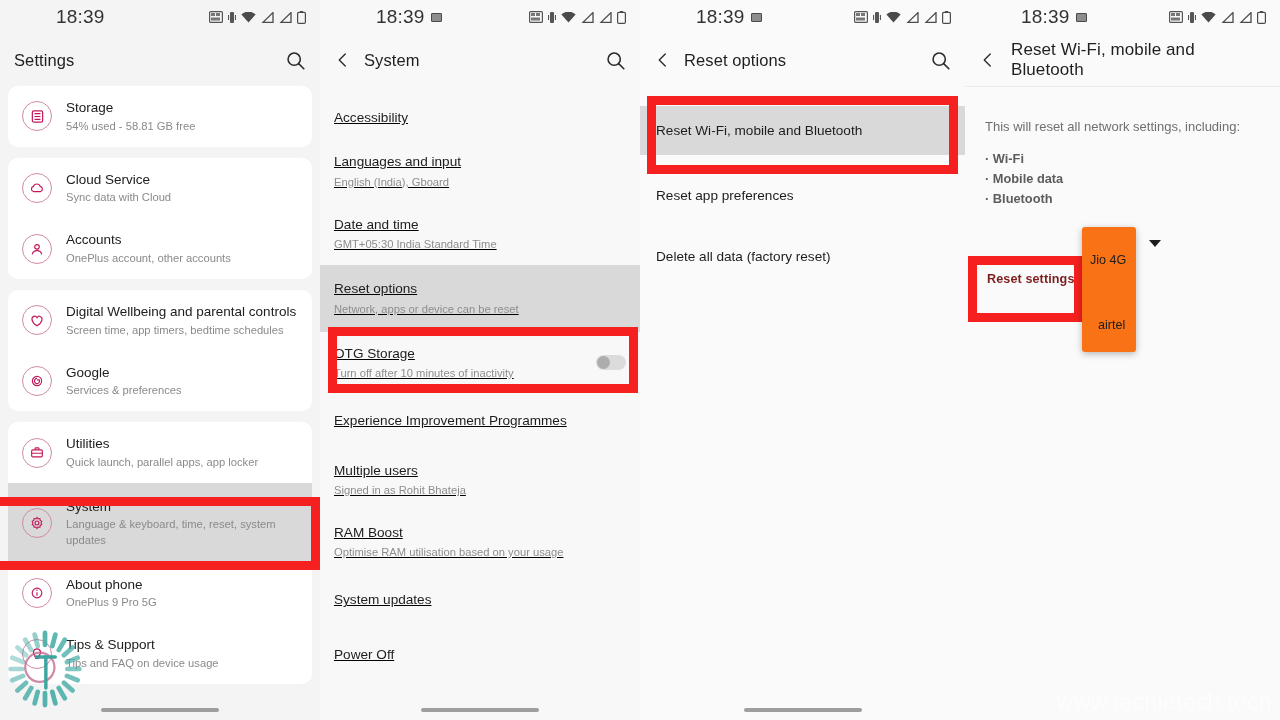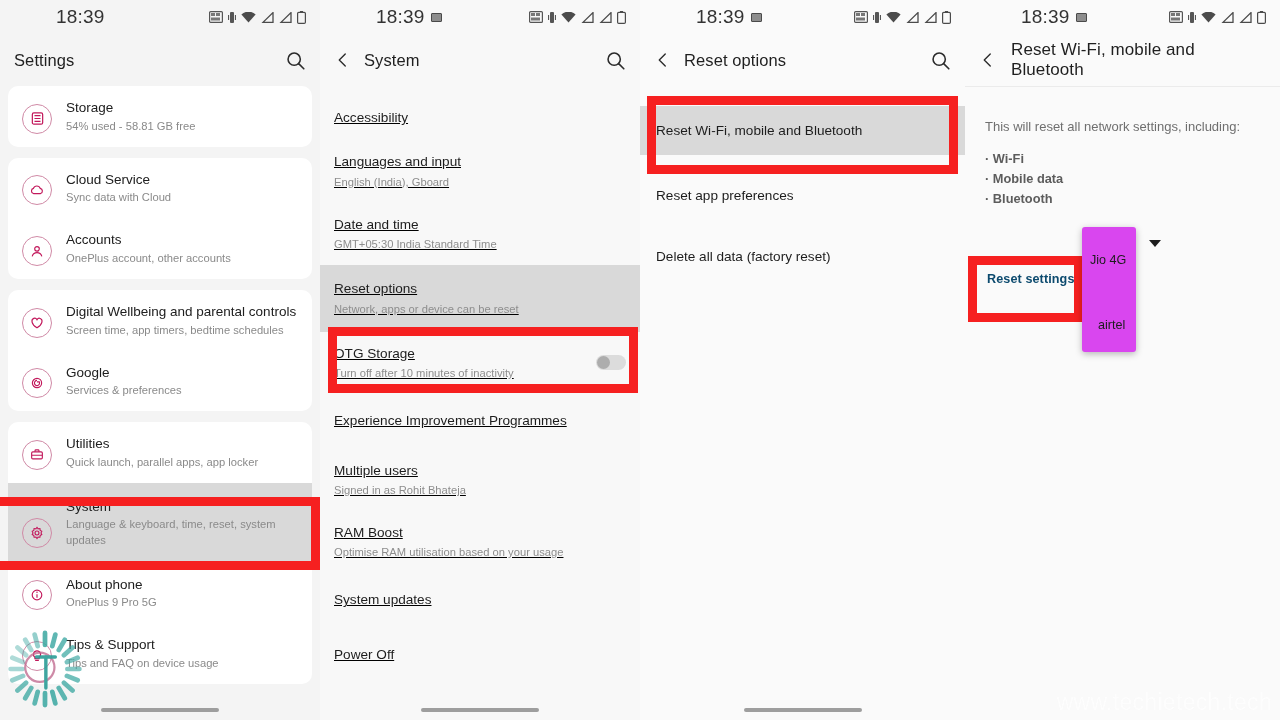--- a/index.html
+++ b/index.html
@@ -64,21 +64,21 @@
   
   .scroll1 { padding: 0 8px; }
   .card {
     background: #ffffff;
     border-radius: 10px;
     margin-bottom: 11px;
     overflow: hidden;
   }
   .row {
     display: flex;
-    align-items: flex-end;
+    align-items: center;
     gap: 14px;
     padding: 13px 14px;
   }
   .row.tall { padding: 15px 14px; }
   .circ {
     width: 30px; height: 30px; flex: 0 0 30px;
     border-radius: 50%;
     border: 1.3px solid #d08aa6;
     display: flex; align-items: center; justify-content: center;
   }
@@ -130,29 +130,29 @@
     font-size: 12.8px;
     color: #5c5c5c;
     line-height: 1.6;
   }
   .p4bullets li::before { content: "\00B7\00A0"; }
   .resetbtn {
     position: absolute;
     left: 22px; top: 272px;
     font-size: 12.6px;
     font-weight: bold;
-    color: #0c4a6e;
+    color: #7f1d1d;
     letter-spacing: .1px;
     z-index: 4;
   }
   .dropdown {
     position: absolute;
     left: 117px; top: 227px;
     width: 54px; height: 125px;
-    background: #d946ef;
+    background: #f97316;
     border-radius: 3px;
     box-shadow: 0 2px 7px rgba(0,0,0,.28);
     z-index: 8;
     padding-top: 18px;
   }
   .dropdown .opt {
     font-size: 12.6px;
     color: #1d1d1d;
     padding: 8px 8px;
     line-height: 1.2;

